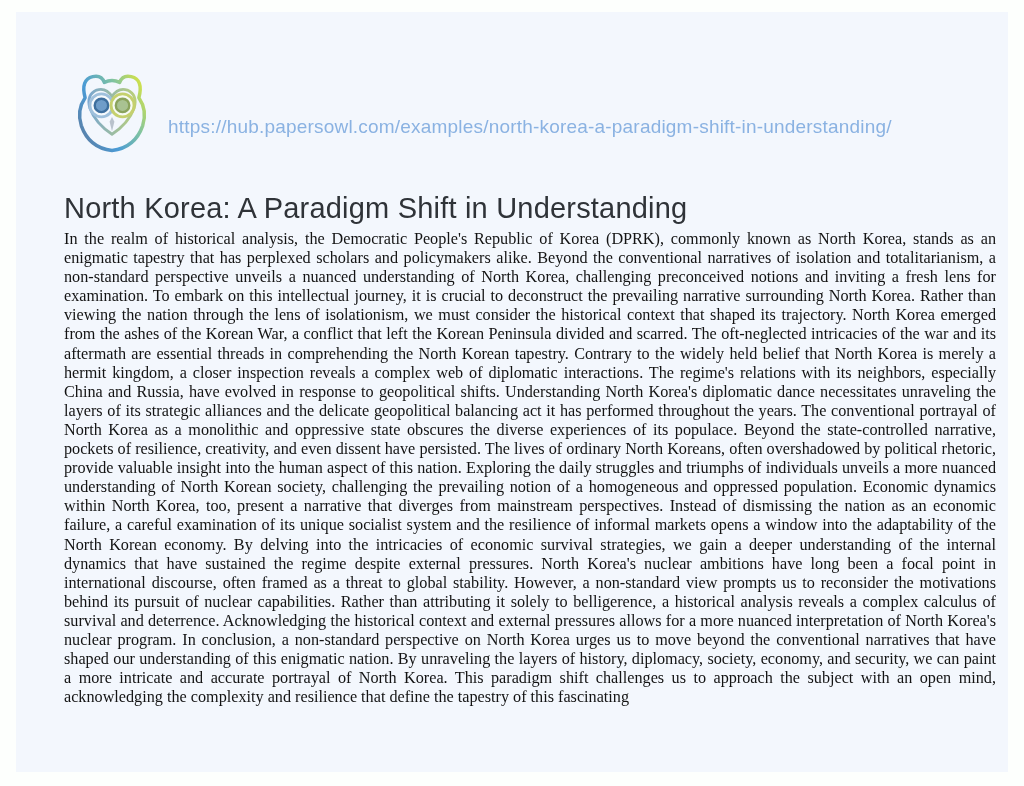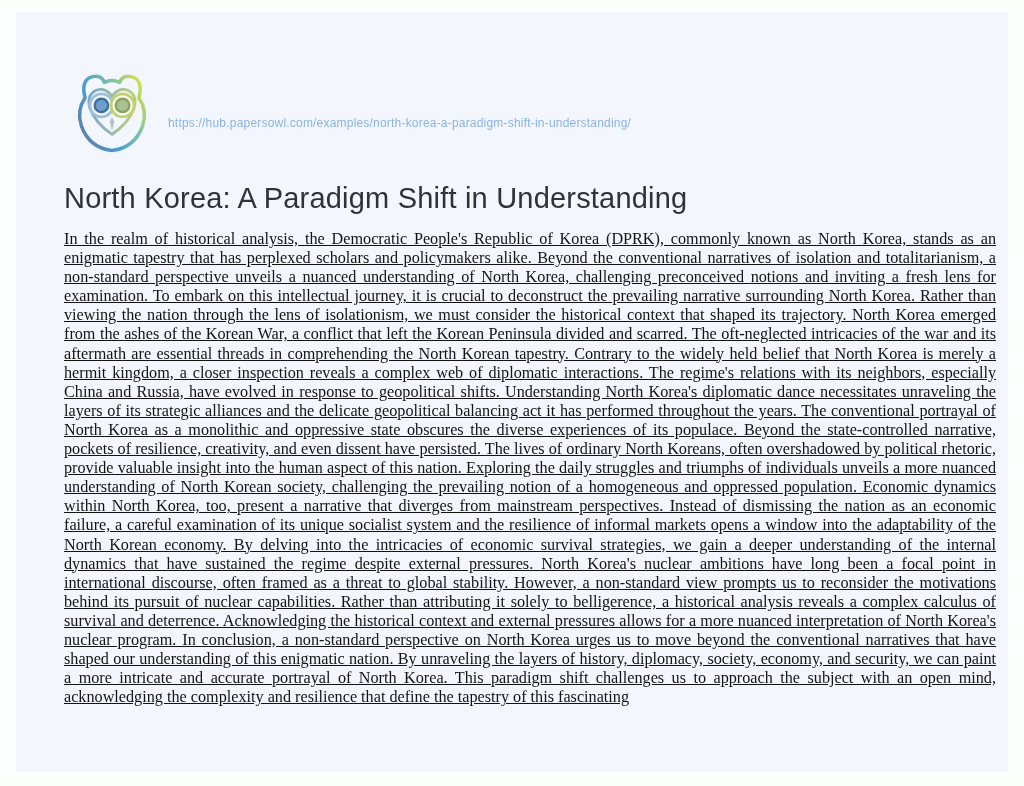--- a/index.html
+++ b/index.html
@@ -34,49 +34,48 @@
     font-weight: bold;
     color: #1d3c66;
     letter-spacing: 0.5px;
     text-decoration: none;
     font-family: "Liberation Sans", sans-serif;
   }
   .site-url {
     position: absolute;
     left: 152px;
     top: 104px;
-    font-size: 12px;
+    font-size: 19px;
     color: #8ab2e2;
     letter-spacing: 0.2px;
     text-decoration: none;
     font-family: "Liberation Sans", sans-serif;
   }
   .essay-title {
     position: absolute;
     left: 48px;
-    top: 170px;
+    top: 180px;
     margin: 0;
     font-size: 29px;
     font-weight: normal;
     color: #2f3338;
     letter-spacing: 0.2px;
     font-family: "Liberation Sans", sans-serif;
   }
   .essay-body {
     position: absolute;
     left: 48px;
     top: 218px;
     width: 932px;
     margin: 0;
     font-family: "Liberation Serif", serif;
     font-size: 16.2px;
     line-height: 19.1px;
     text-align: justify;
     color: #131313;
-    text-decoration: underline;
   }
 </style>
 </head>
 <body>
 
 <div class="page-card">
 
   <span class="logo">
     <svg width="96" height="98" viewBox="0 0 100 102" xmlns="http://www.w3.org/2000/svg">
       <defs>

